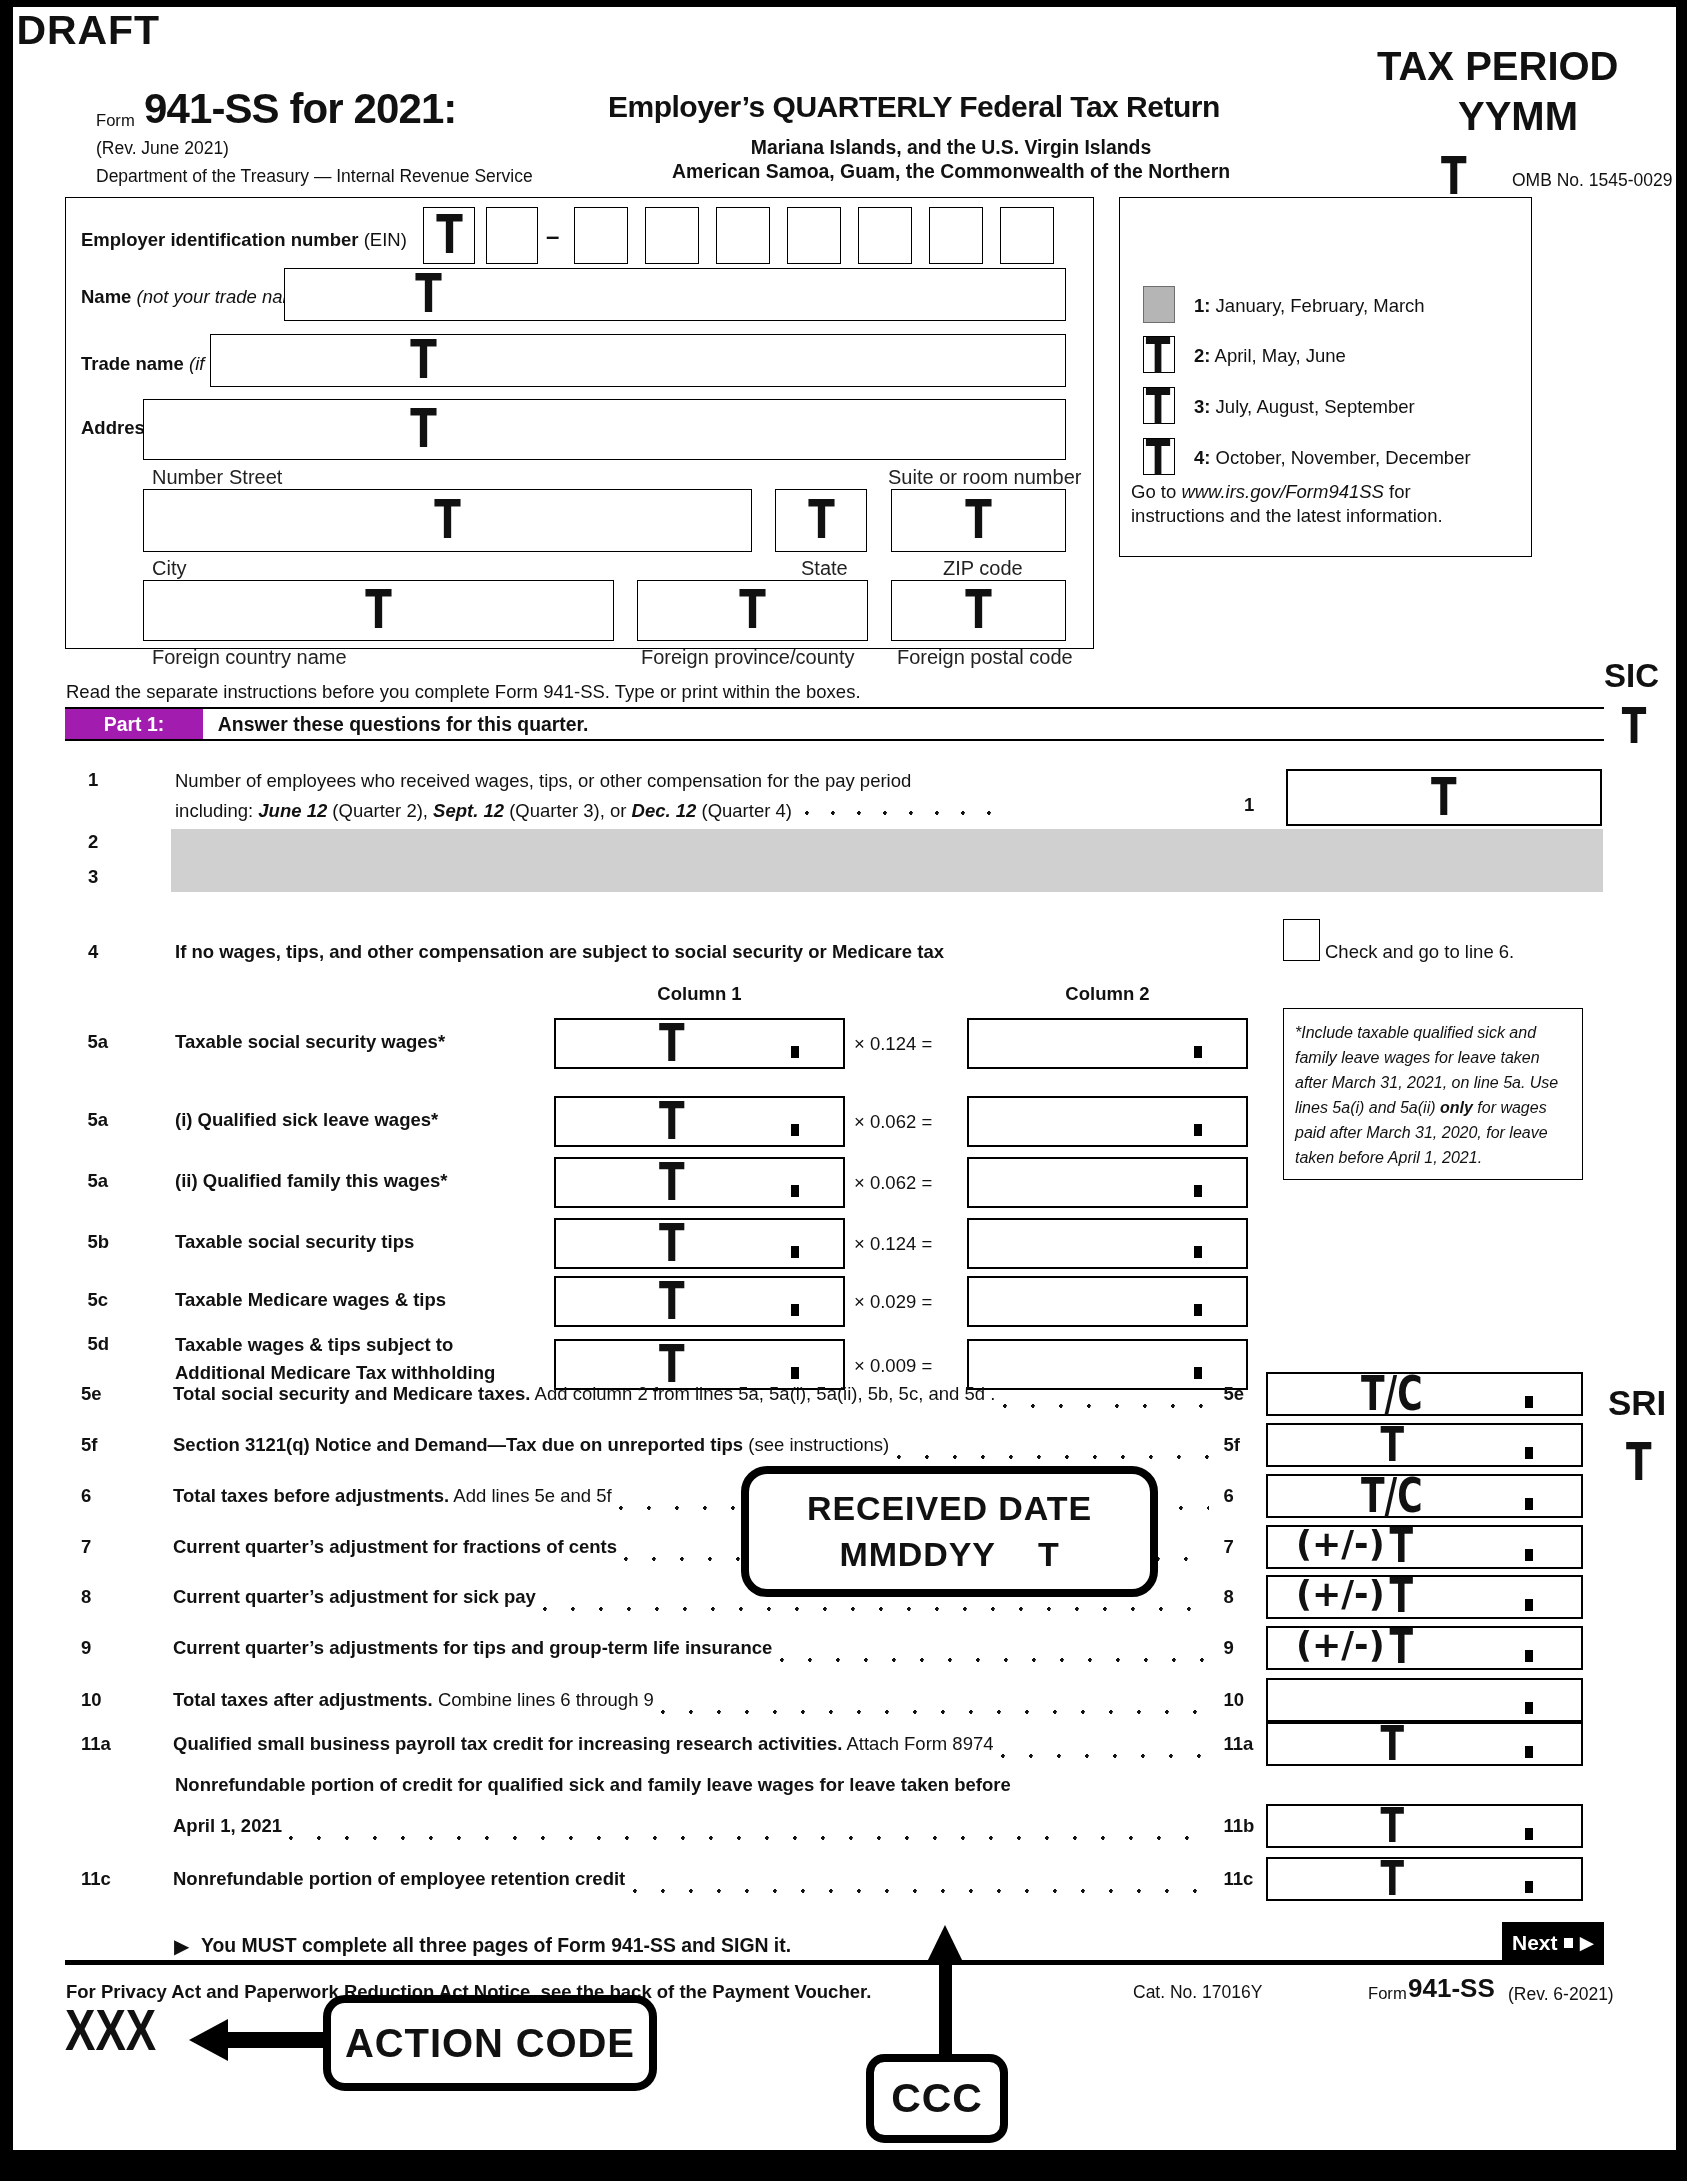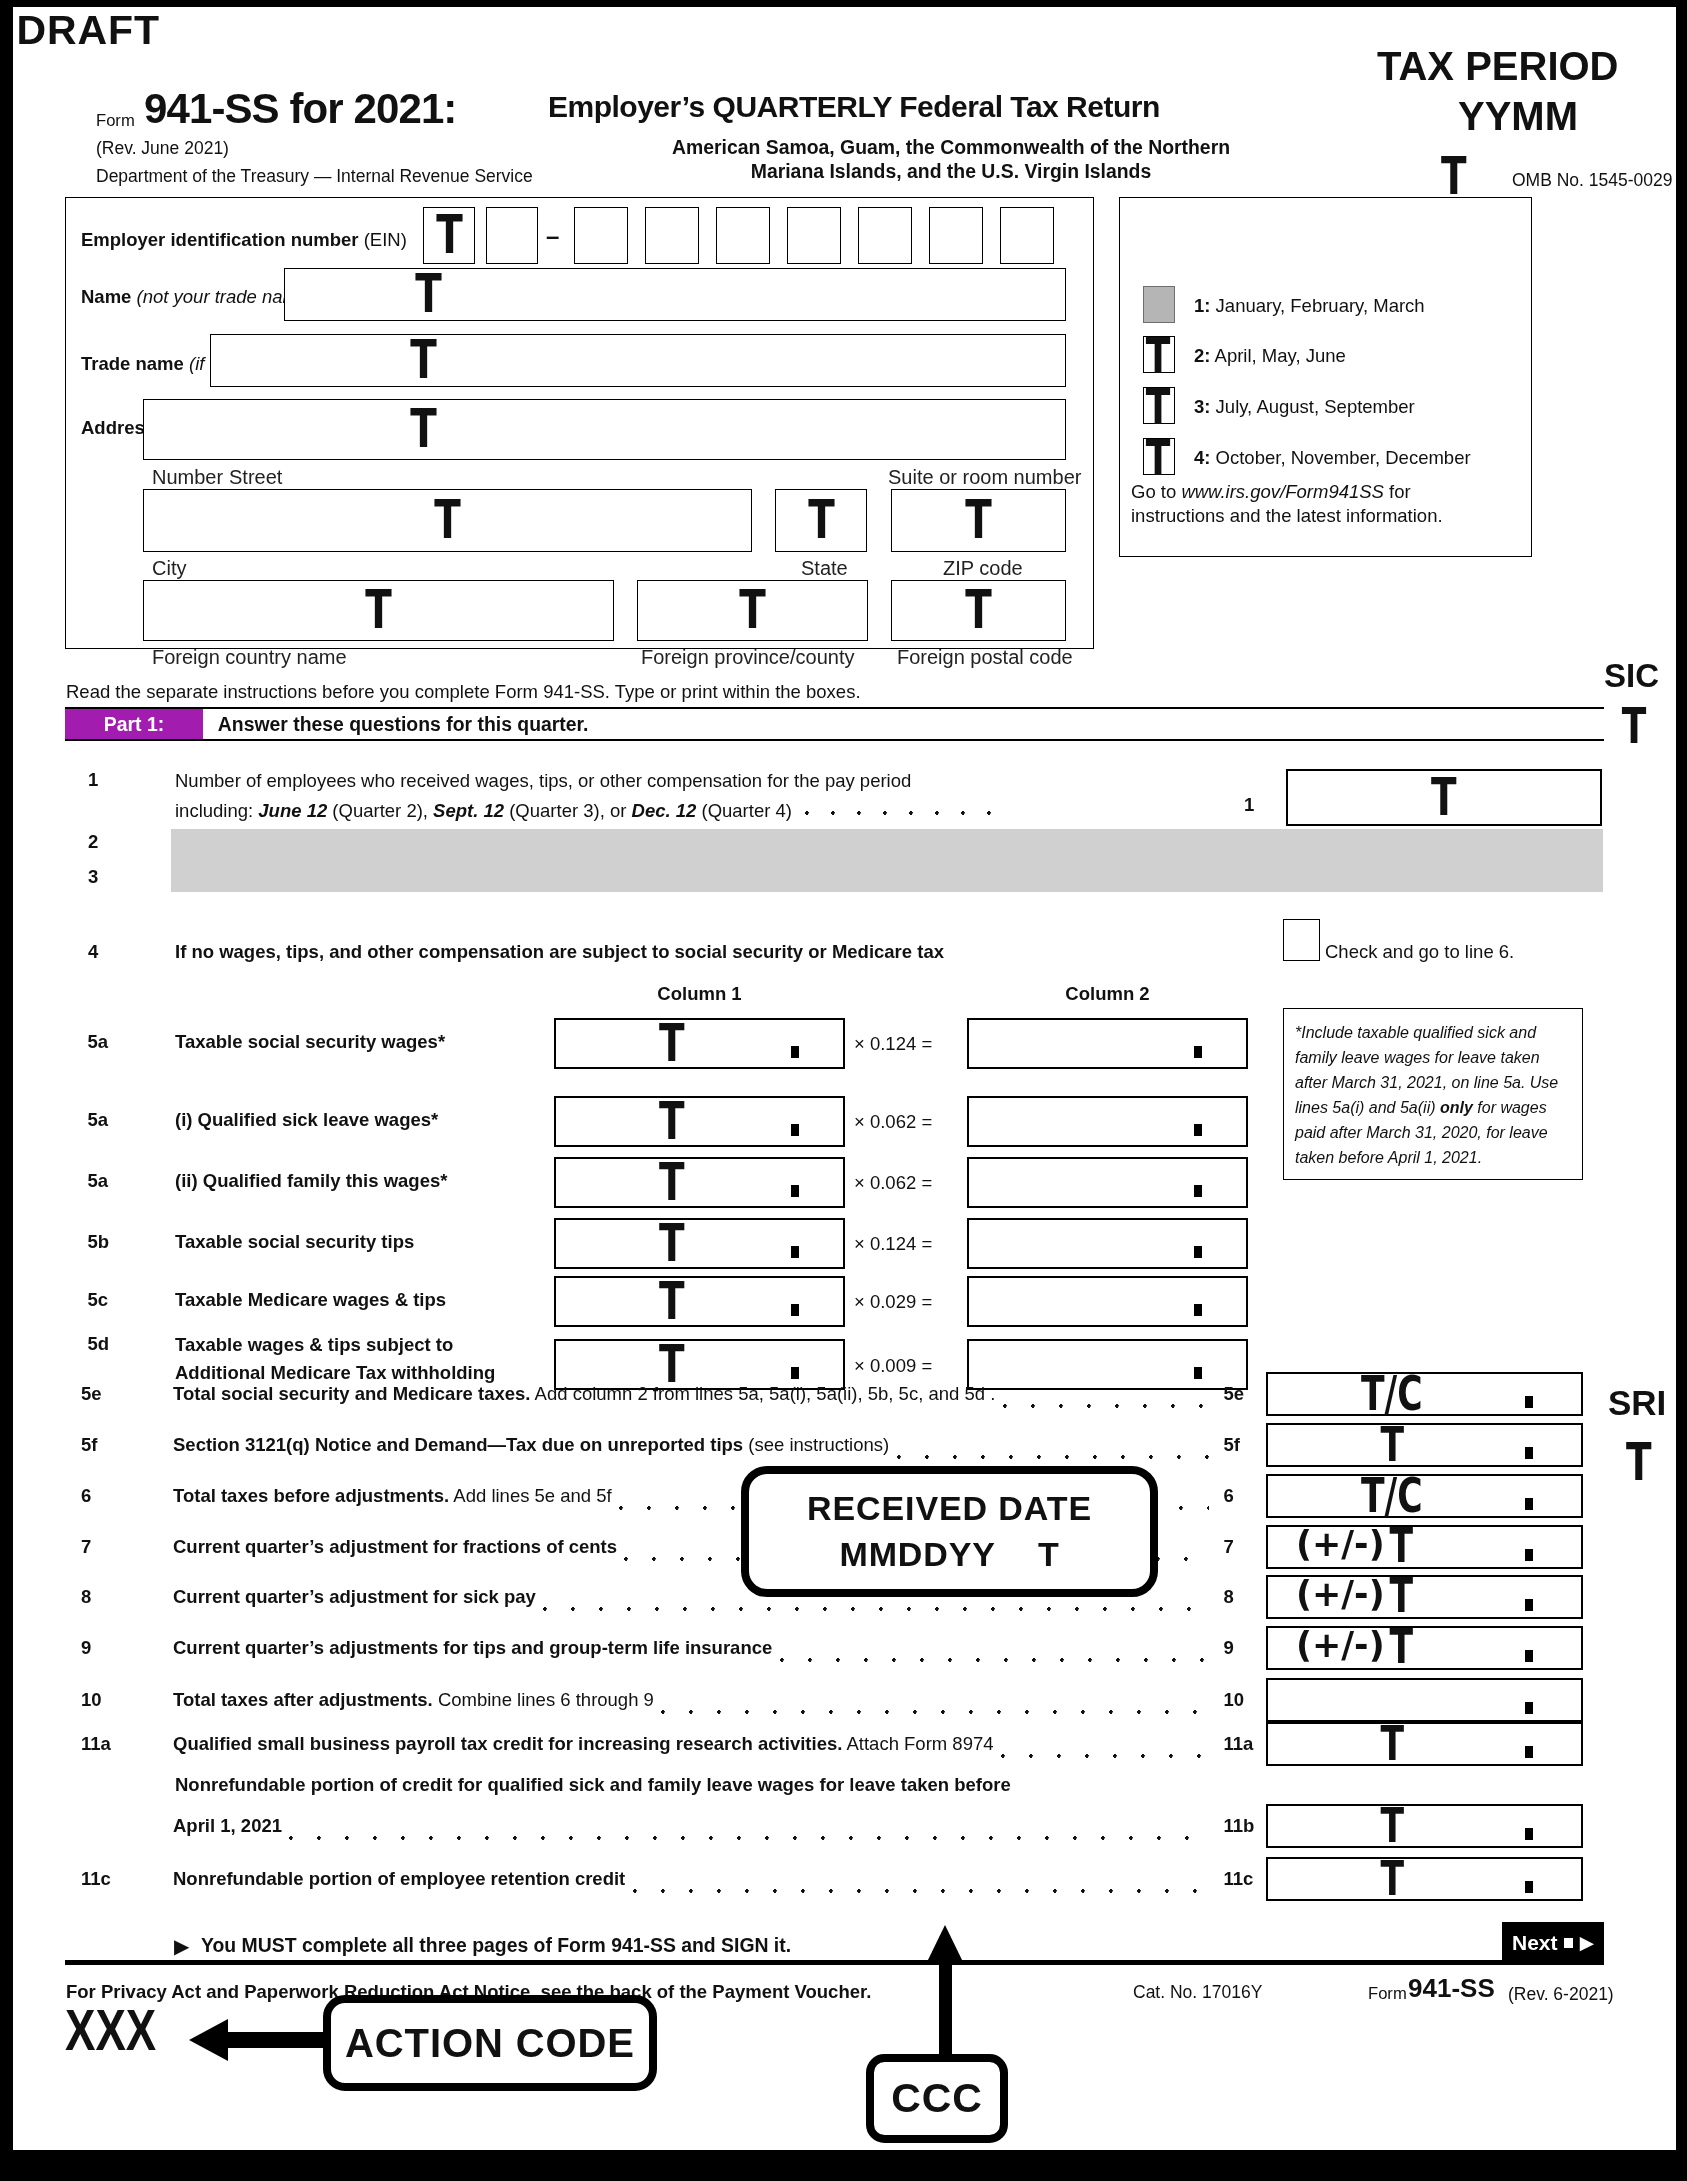--- a/index.html
+++ b/index.html
@@ -93,24 +93,24 @@
 
 <div class="abs b" style="left:16.6px;top:7.4px;font-size:41px;letter-spacing:0.9px;">DRAFT</div>
 <div class="abs b" style="left:1377px;top:44px;font-size:40px;">TAX PERIOD</div>
 <div class="abs b" style="left:1458px;top:94px;font-size:40px;">YYMM</div>
 <div class="abs" style="left:1436px;top:150px;"><span class="tmark" style="font-size:52px;">T</span></div>
 
 <span class="abs" style="left:96px;top:111px;font-size:16.6px;">Form</span>
 <span class="abs b" style="left:144px;top:85px;font-size:42px;letter-spacing:-0.9px;">941-SS for 2021:</span>
 <span class="abs" style="left:96px;top:138px;font-size:17.5px;">(Rev. June 2021)</span>
 <span class="abs" style="left:96px;top:166px;font-size:17.5px;">Department of the Treasury — Internal Revenue Service</span>
-<span class="abs b" style="left:548px;top:90px;font-size:30px;letter-spacing:-0.5px;">Employer’s QUARTERLY Federal Tax Return</span>
+<span class="abs b" style="left:608px;top:90px;font-size:30px;letter-spacing:-0.5px;">Employer’s QUARTERLY Federal Tax Return</span>
 <div class="abs b" style="left:591px;top:135px;width:720px;text-align:center;font-size:19.4px;line-height:24px;">
+  <div>Mariana Islands, and the U.S. Virgin Islands</div>
   <div>American Samoa, Guam, the Commonwealth of the Northern</div>
-  <div>Mariana Islands, and the U.S. Virgin Islands</div>
 </div>
 <span class="abs" style="left:1512px;top:170px;font-size:17.5px;">OMB No. 1545-0029</span>
 
 <div class="fbox" style="left:65px;top:197px;width:1029px;height:452px;"></div>
 
 <span class="abs txt20" style="left:81px;top:229px;"><span class="b">Employer identification number</span> <span>(EIN)</span></span>
 <div class="fbox" style="left:423px;top:207px;width:52px;height:57px;">
     <span class="tcenter"><span class="tmark" style="font-size:54px;">T</span></span>
   </div>
 <div class="fbox" style="left:486px;top:207px;width:52px;height:57px;"></div>

